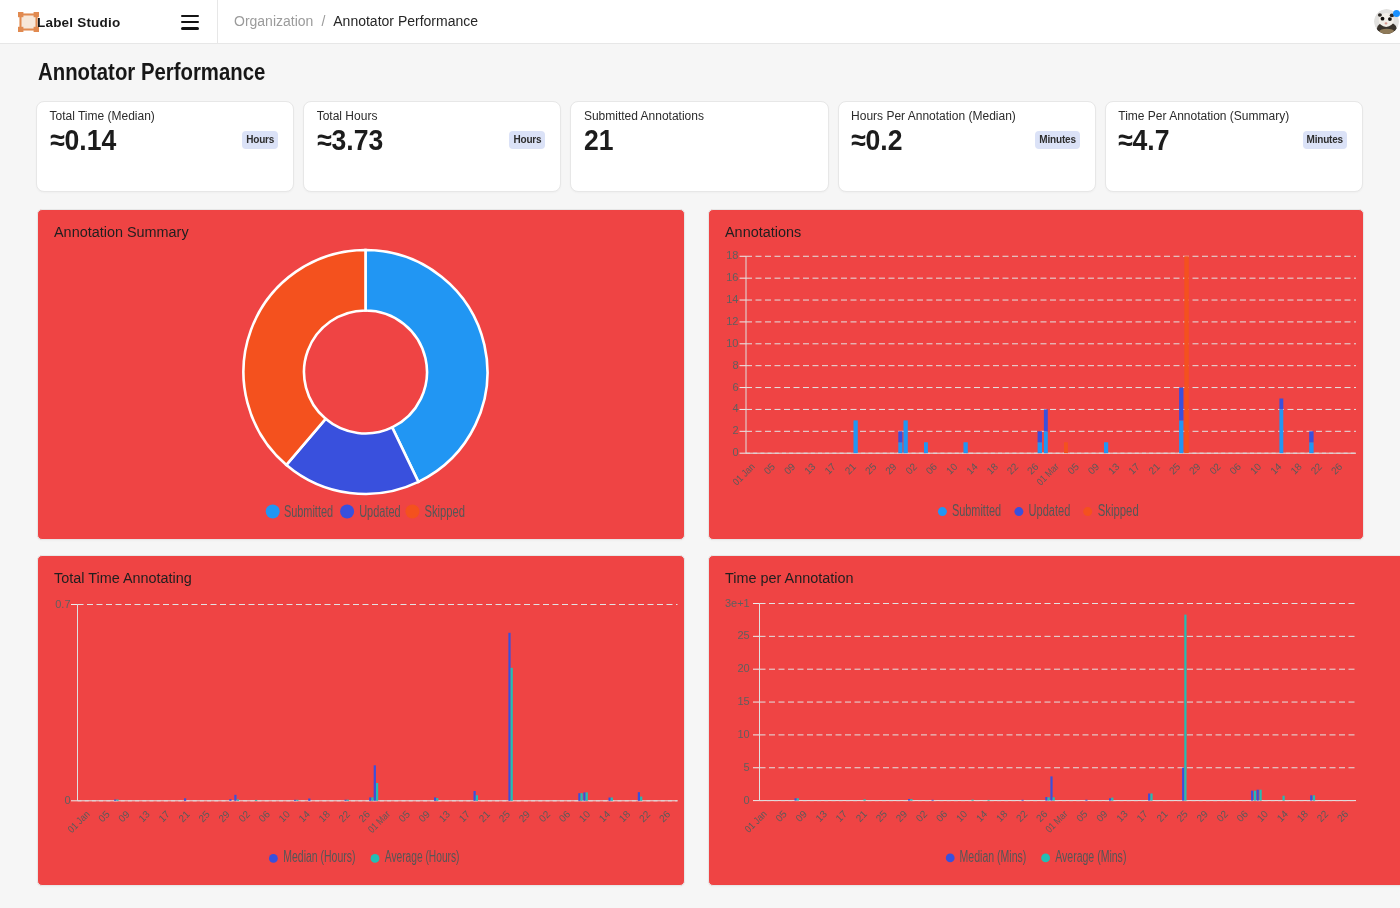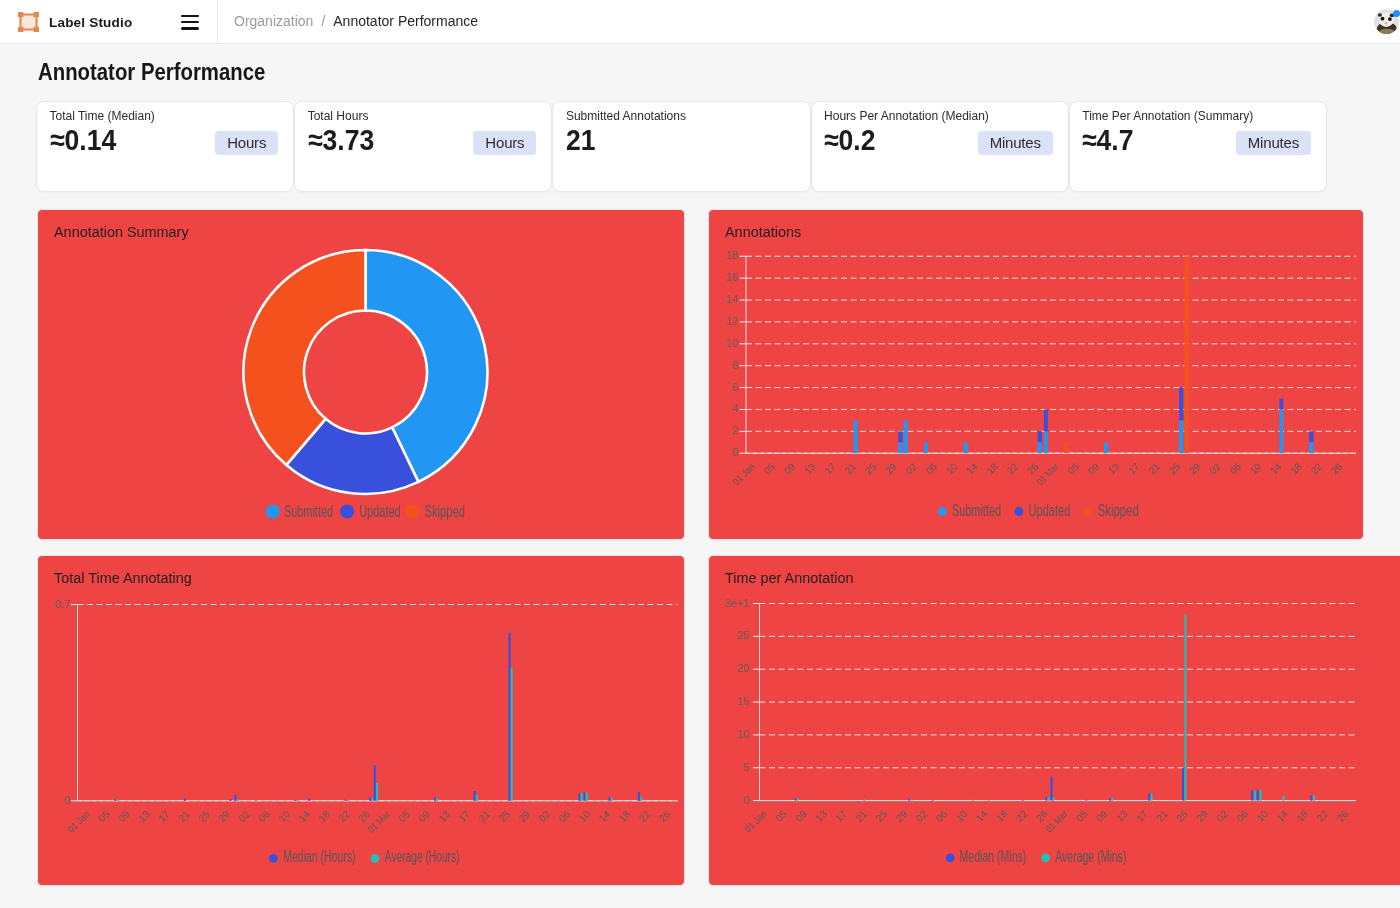--- a/index.html
+++ b/index.html
@@ -1,32 +1,32 @@
 <!DOCTYPE html>
 <html><head><meta charset="utf-8"><title>Annotator Performance</title>
 <style>
 * { margin:0; padding:0; box-sizing:border-box; }
 html,body { width:1400px; height:908px; background:#f6f6f6; font-family:"Liberation Sans",sans-serif; position:relative; overflow:hidden; }
 .hdr { position:absolute; left:0; top:0; width:1400px; height:44px; background:#fff; border-bottom:1px solid #e7e7e7; }
-.ls { position:absolute; left:49px; top:15px; font-size:13.5px; font-weight:700; color:#1a1a1a; letter-spacing:.2px; }
+.ls { position:absolute; left:37px; top:15px; font-size:13.5px; font-weight:700; color:#1a1a1a; letter-spacing:.2px; }
 .burger { position:absolute; left:181px; top:15px; width:18px; }
 .burger div { height:2.4px; background:#141414; border-radius:2px; margin-bottom:3.7px; }
 .vdiv { position:absolute; left:217px; top:0; width:1px; height:44px; background:#e7e7e7; }
 .crumb { position:absolute; left:234px; top:13px; font-size:14px; color:#9b9b9b; }
 .crumb b { font-weight:400; color:#262626; }
 .crumb .sep { margin:0 8px; color:#9b9b9b; }
 .avatar { position:absolute; left:1374px; top:9px; width:25px; height:25px; }
 .avatar svg { border-radius:50%; display:block; }
 .udot { position:absolute; left:19px; top:1px; width:7px; height:7px; border-radius:50%; background:#1890ff; }
 h1 { position:absolute; left:38px; top:58.5px; font-size:23px; font-weight:700; color:#171717; letter-spacing:0; transform:scaleX(.885); transform-origin:0 50%; white-space:nowrap; }
-.cards { position:absolute; left:36px; top:100.5px; width:1328px; display:flex; gap:0; }
+.cards { position:absolute; left:36px; top:100.5px; width:1328px; display:flex; gap:9px; }
 .card { position:relative; width:258.2px; height:91.5px; background:#fff; border:1px solid #e7e7e7; border-radius:8px; padding:7px 15px 7px 12.5px; box-shadow:0 1px 2px rgba(0,0,0,.03); }
 .ct { font-size:12px; color:#2b2b2b; line-height:15px; white-space:nowrap; }
 .cv { font-size:29.5px; font-weight:700; color:#1c1c1c; margin-top:0; line-height:31px; letter-spacing:0; transform:scaleX(.90); transform-origin:0 50%; }
-.badge { position:absolute; right:15px; top:29.5px; background:#dbe2f7; color:#2d2d2d; font-size:15px; font-weight:400; letter-spacing:-.2px; padding:3px 12px 4px; border-radius:4px; }
+.badge { position:absolute; right:15px; top:29.5px; background:#dbe2f7; color:#2d2d2d; font-size:10px; font-weight:700; letter-spacing:-.2px; padding:3px 4px 4px; border-radius:4px; }
 .panel { position:absolute; background:#ef4444; border:1px solid #e7e7e7; border-radius:5px; box-shadow:0 1px 2px rgba(0,0,0,.03); }
 .pt { position:absolute; left:16px; top:13px; font-size:15.5px; font-weight:500; color:#1f1f1f; transform:scaleX(.93); transform-origin:0 0; white-space:nowrap; }
 svg.chart { position:absolute; left:-1px; top:-1px; }
 </style></head>
 <body>
 <div class="hdr">
     <svg width="21" height="20" viewBox="0 0 21 20" style="position:absolute;left:18px;top:12px">
 <rect x="1.5" y="1.5" width="18" height="17" fill="#F7E7D8"></rect>
 <rect x="2.5" y="2.5" width="16" height="15" fill="none" stroke="#E18A50" stroke-width="2"></rect>
 <rect x="0" y="0" width="5.4" height="5.2" fill="#E18A50"></rect>

